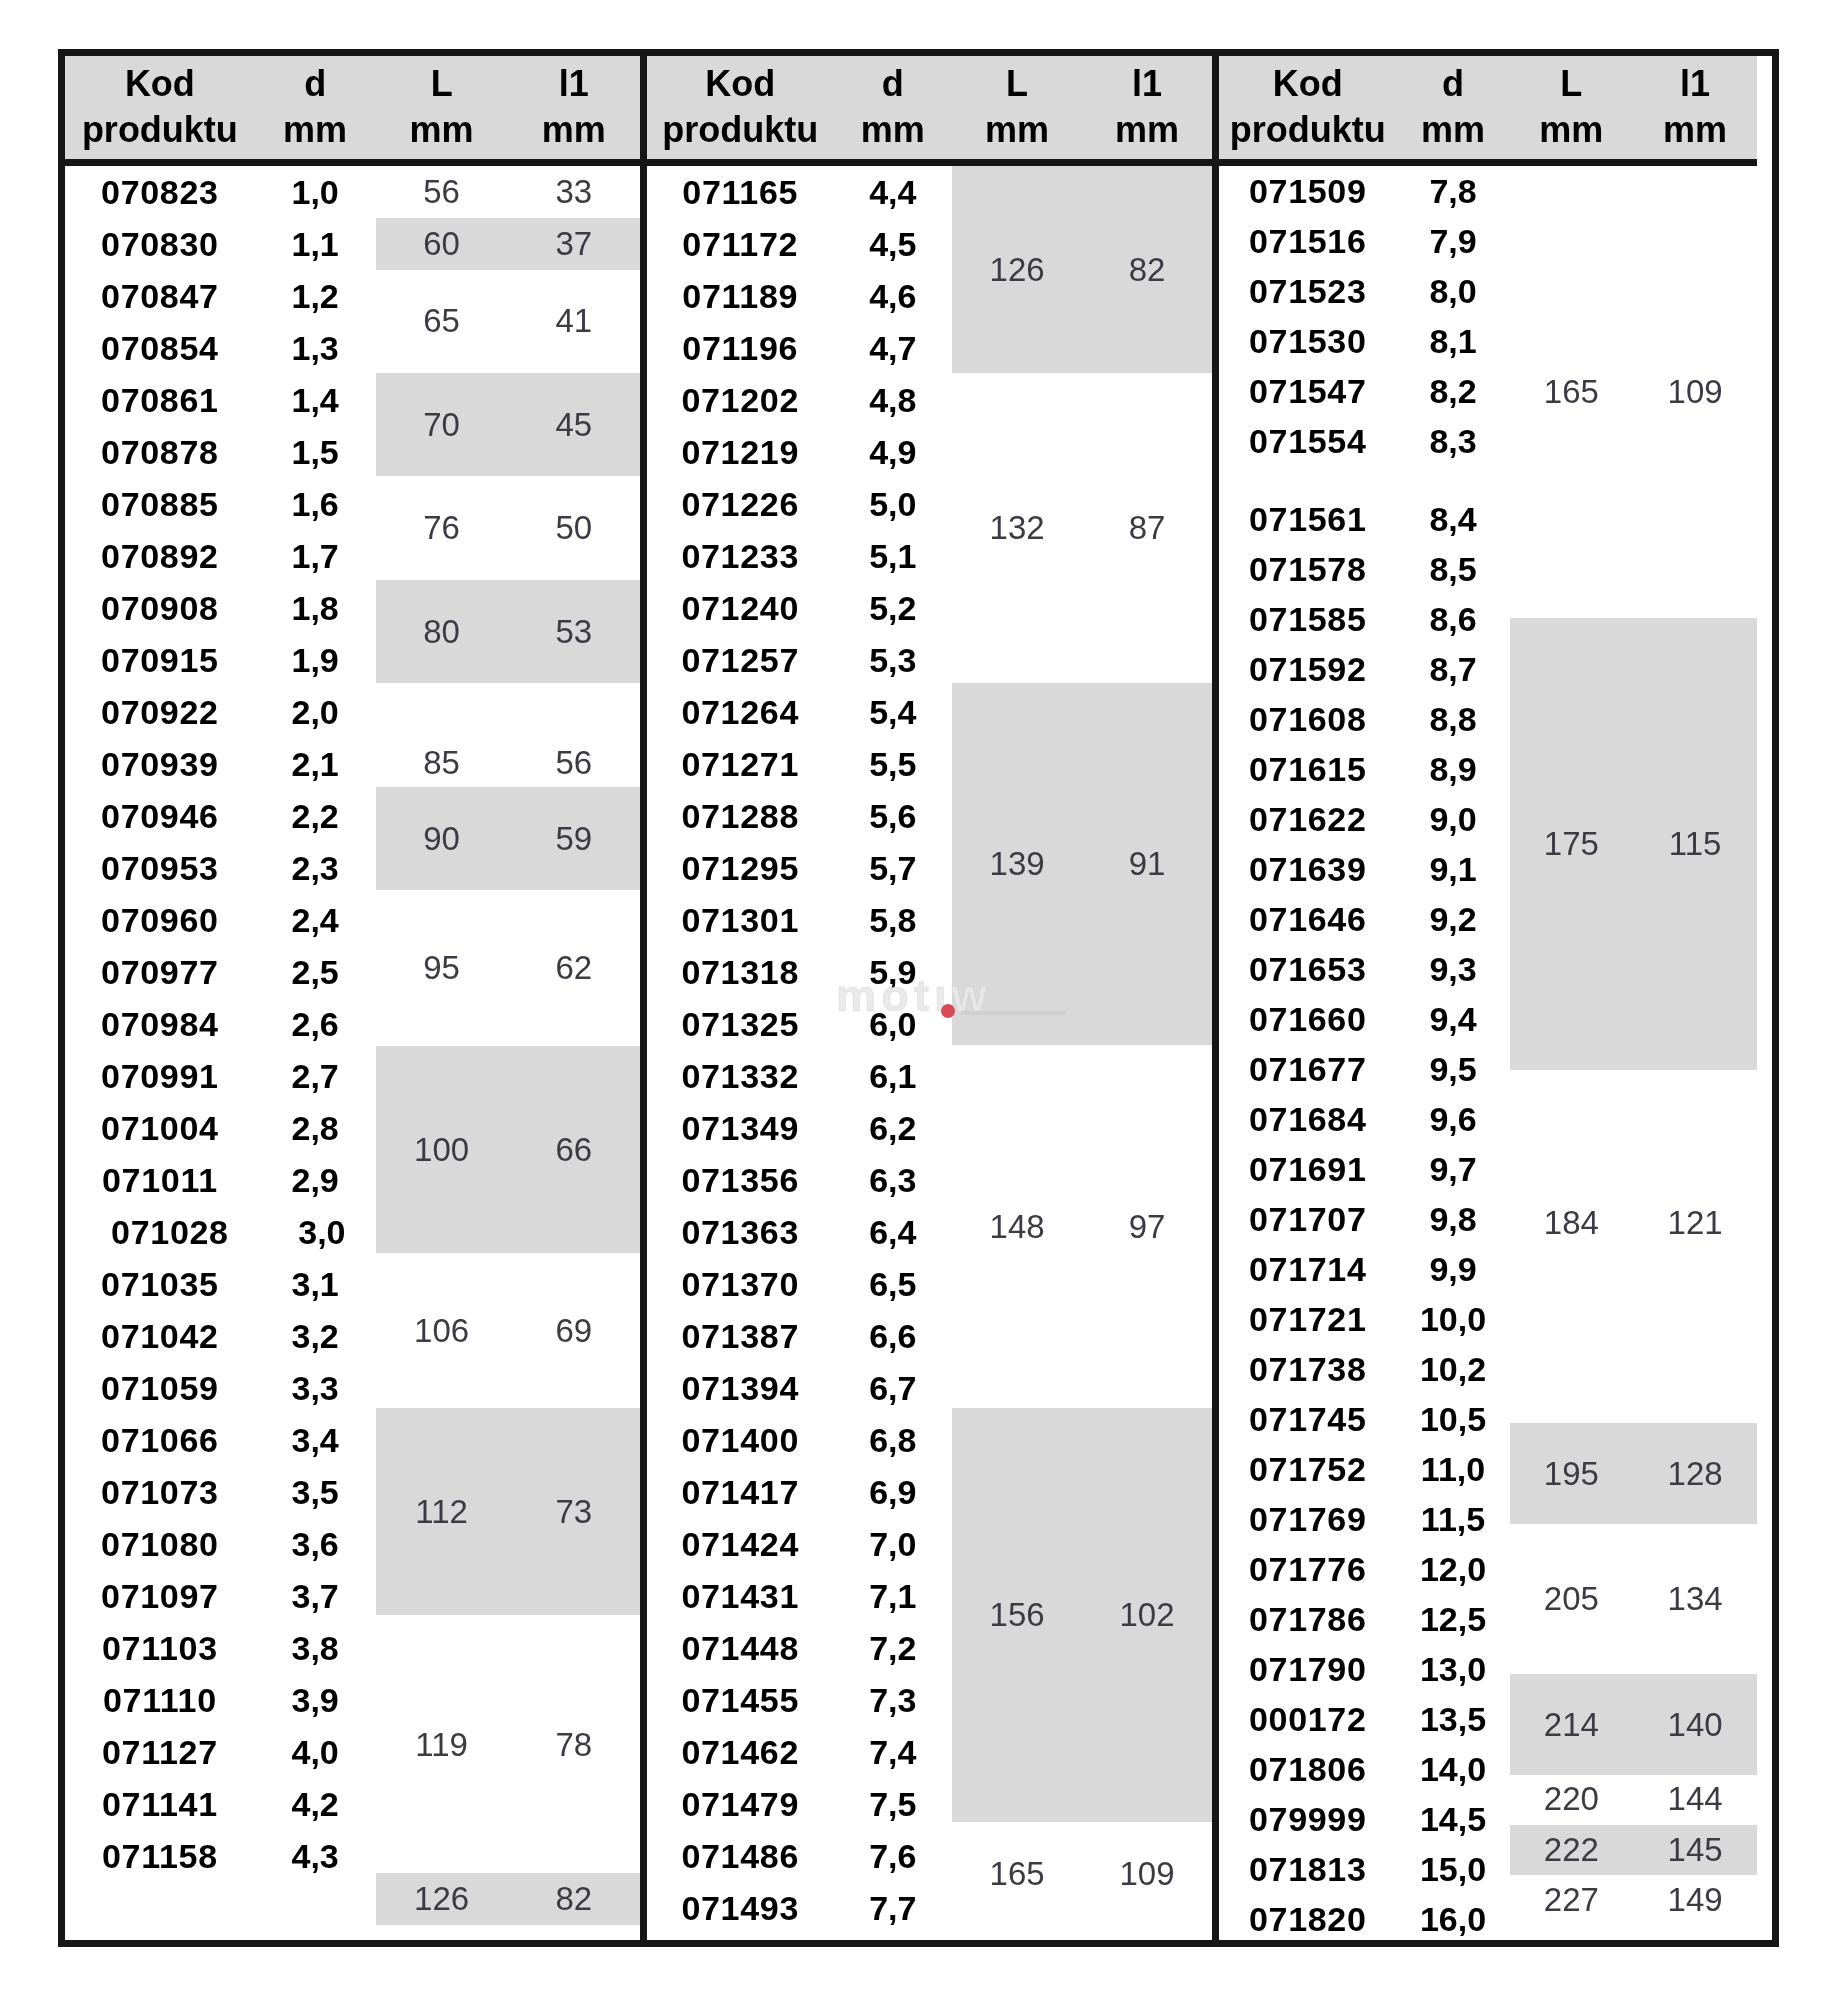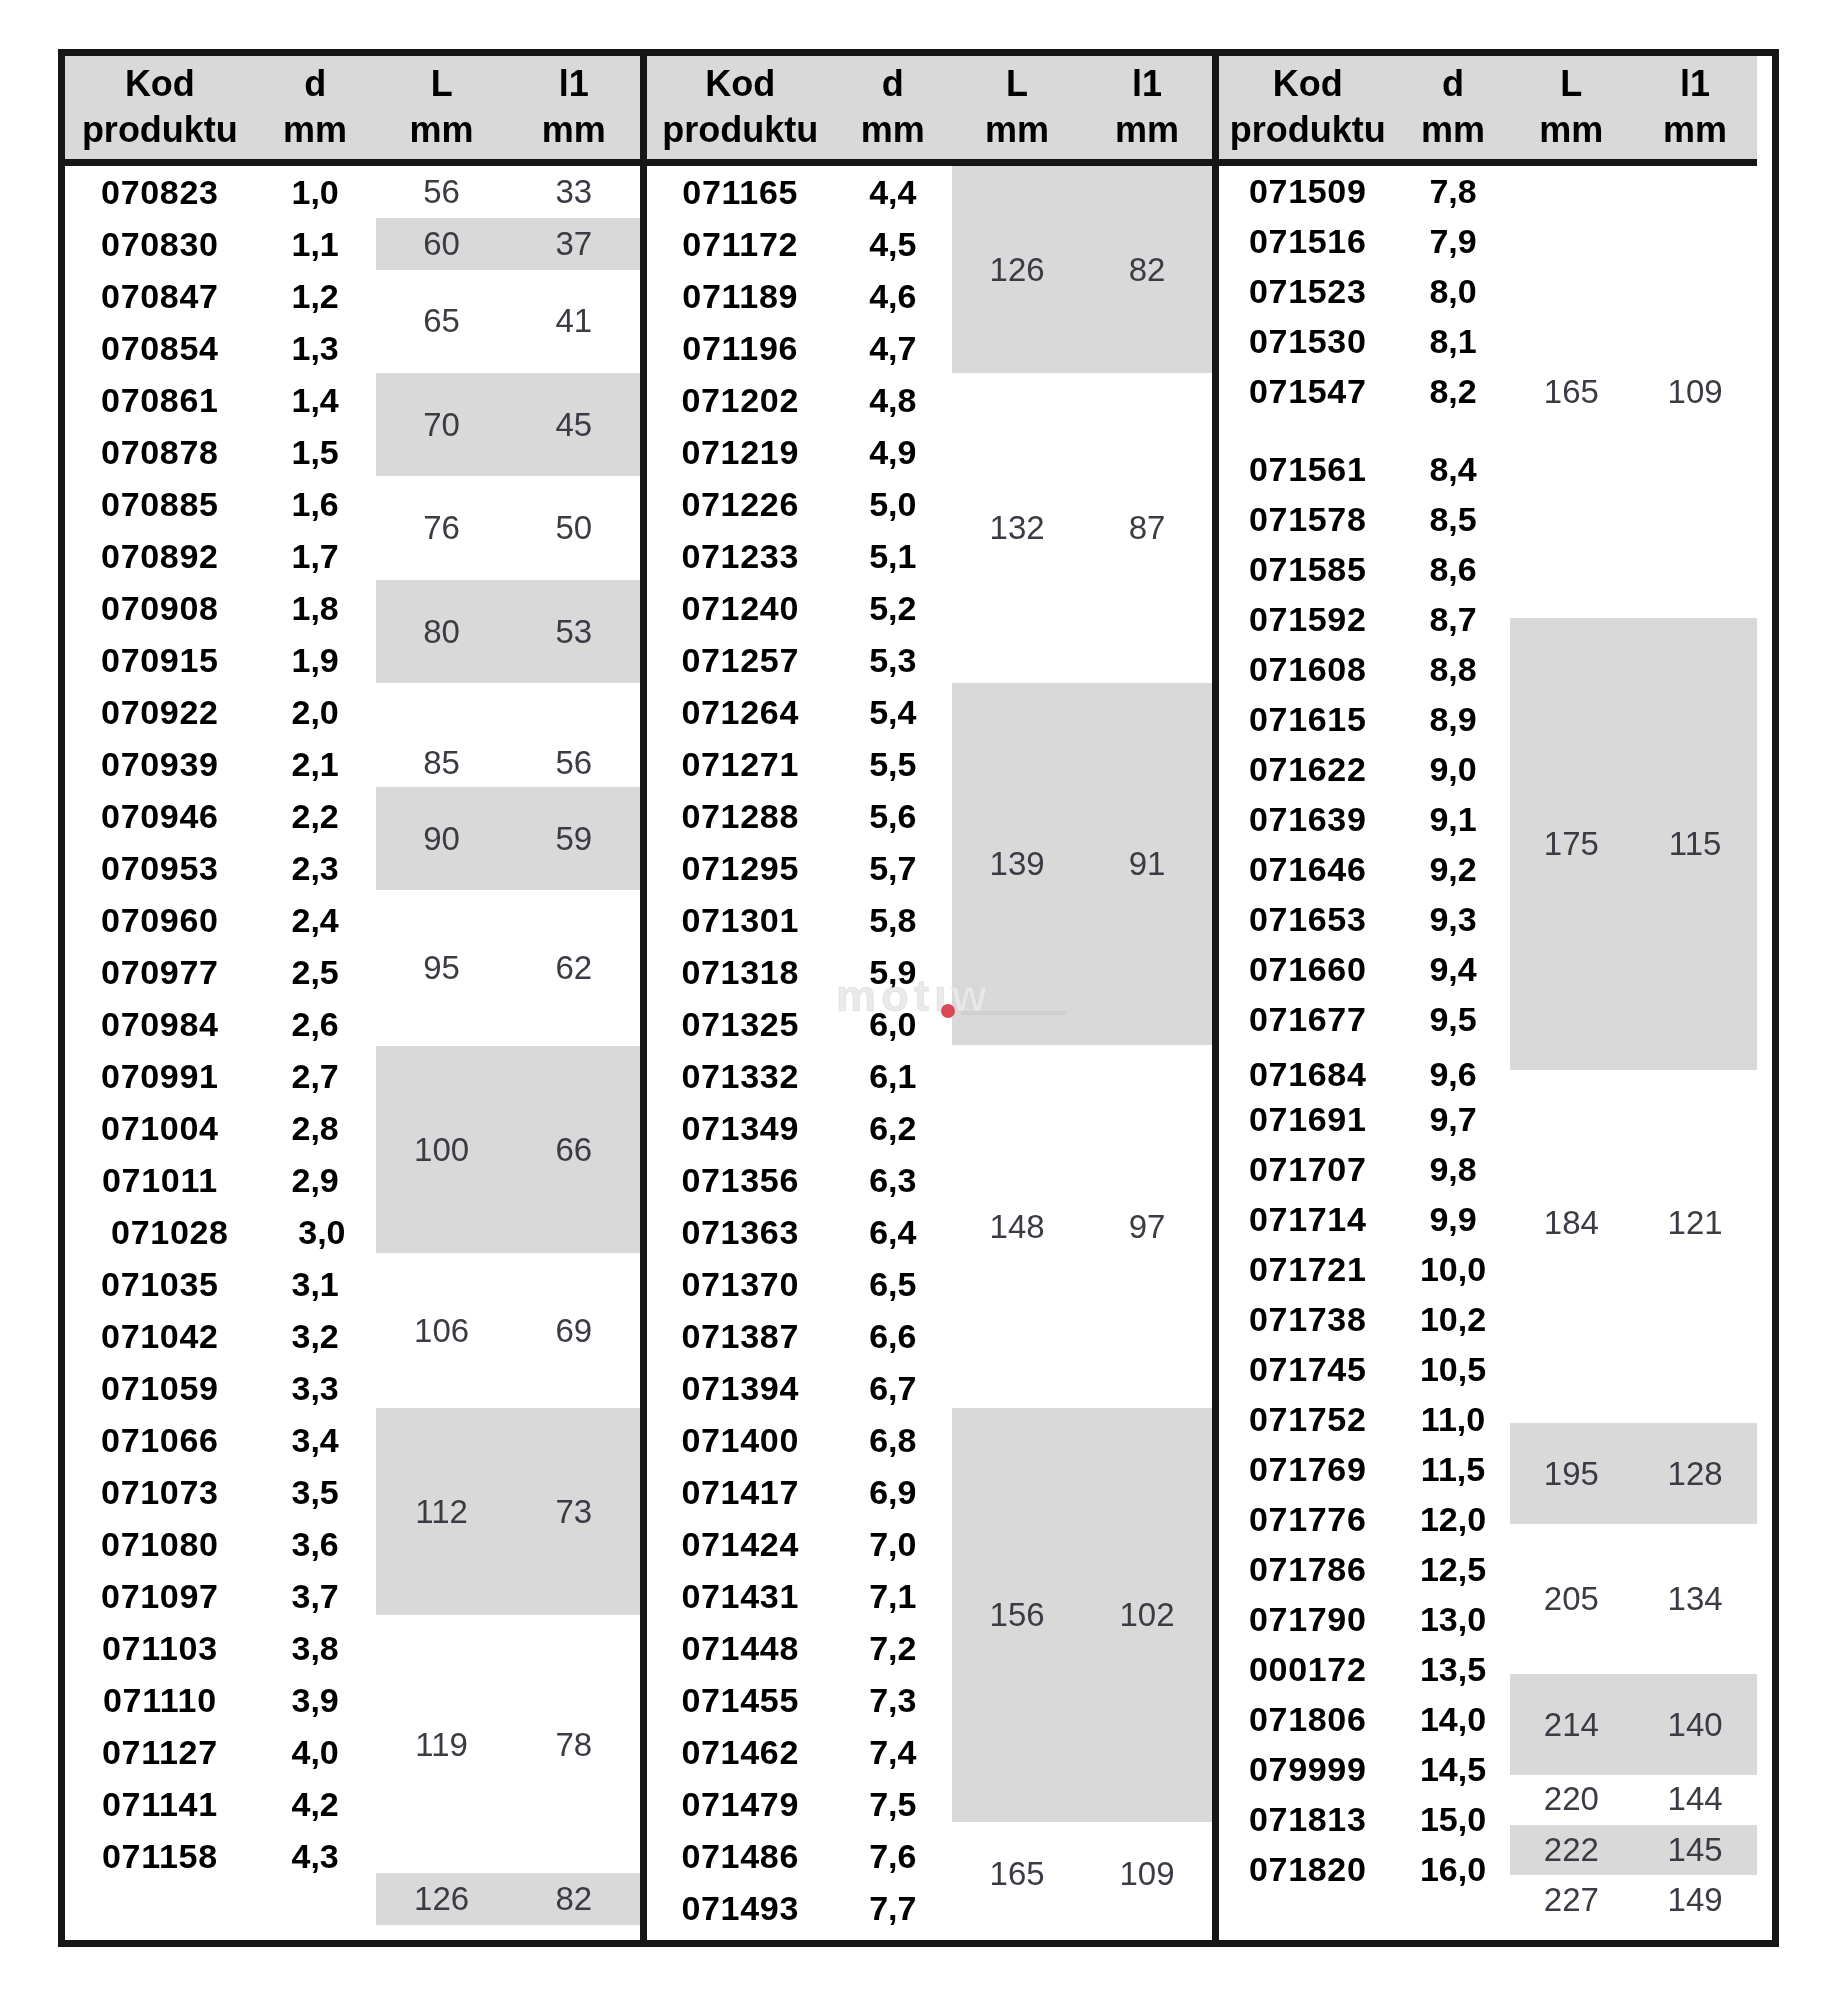--- a/index.html
+++ b/index.html
@@ -526,20 +526,24 @@
               <div class="cell-d">8,0</div>
             </div>
             <div class="row" style="height: 50px;">
               <div class="cell-code">071530</div>
               <div class="cell-d">8,1</div>
             </div>
             <div class="row" style="height: 50px;">
               <div class="cell-code">071547</div>
               <div class="cell-d">8,2</div>
             </div>
+            <div class="row" style="height: 50px;">
+              <div class="cell-code">071554</div>
+              <div class="cell-d">8,3</div>
+            </div>
             <div class="row" style="height: 50px; margin-top: 28px;">
               <div class="cell-code">071561</div>
               <div class="cell-d">8,4</div>
             </div>
             <div class="row" style="height: 50px;">
               <div class="cell-code">071578</div>
               <div class="cell-d">8,5</div>
             </div>
             <div class="row" style="height: 50px;">
               <div class="cell-code">071585</div>
@@ -574,21 +578,21 @@
               <div class="cell-d">9,3</div>
             </div>
             <div class="row" style="height: 50px;">
               <div class="cell-code">071660</div>
               <div class="cell-d">9,4</div>
             </div>
             <div class="row" style="height: 50px;">
               <div class="cell-code">071677</div>
               <div class="cell-d">9,5</div>
             </div>
-            <div class="row" style="height: 50px; align-items: flex-end;">
+            <div class="row" style="height: 50px;">
               <div class="cell-code">071684</div>
               <div class="cell-d">9,6</div>
             </div>
             <div class="row" style="height: 50px;">
               <div class="cell-code">071691</div>
               <div class="cell-d">9,7</div>
             </div>
             <div class="row" style="height: 50px;">
               <div class="cell-code">071707</div>
               <div class="cell-d">9,8</div>

